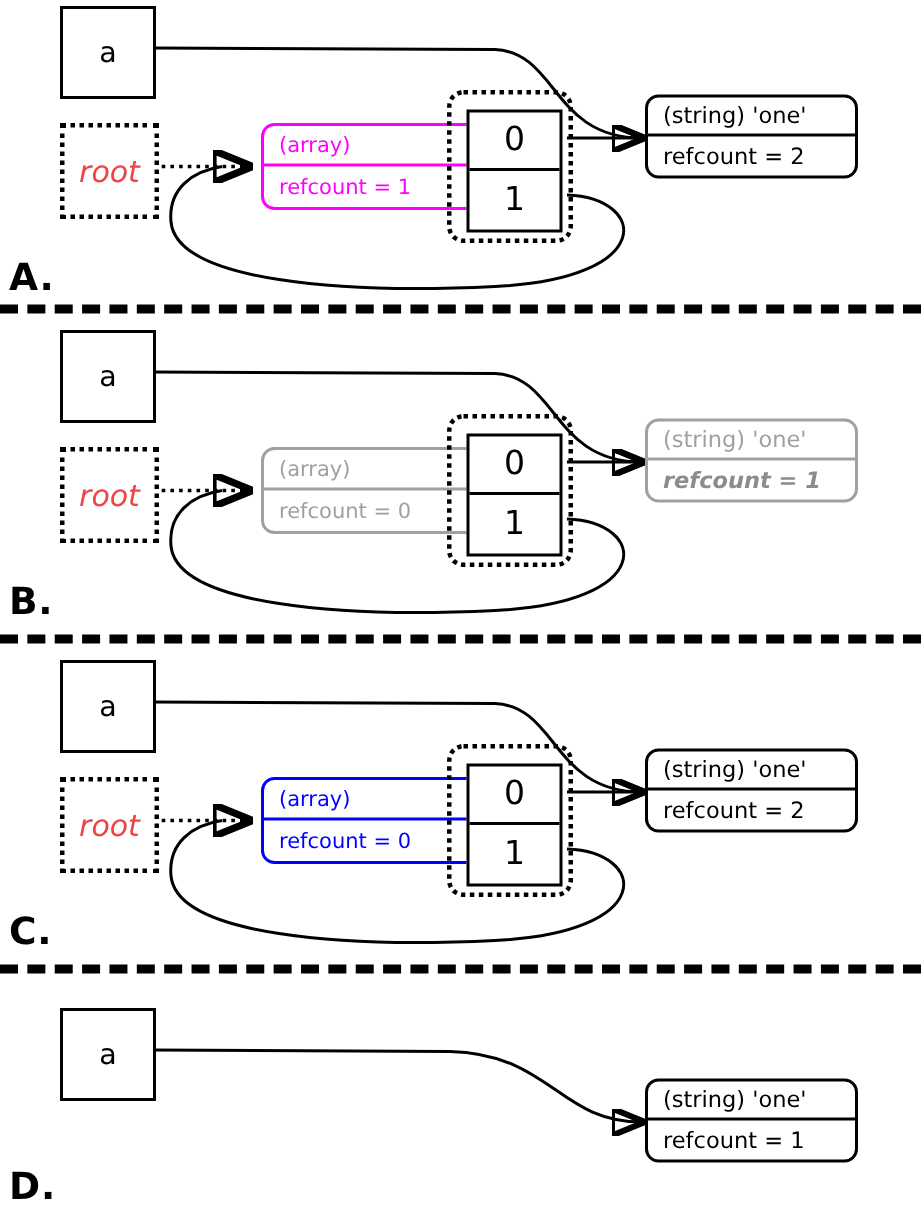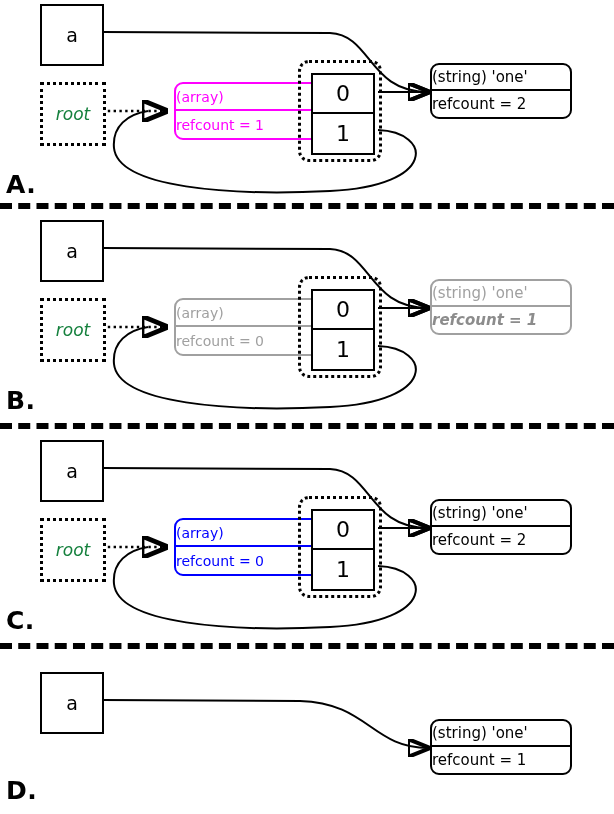--- a/index.html
+++ b/index.html
@@ -22,27 +22,27 @@
                letter-spacing:.5px;line-height:1;}
 
   
   .var-box{position:absolute;width:60px;height:58px;border:2px solid #000;
            background:#fff;display:flex;align-items:center;justify-content:center;
            font-size:19px;color:#000;}
 
   
   .root-box{position:absolute;width:60px;height:58px;border:3px dotted #000;
             background:#fff;display:flex;align-items:center;justify-content:center;
-            font-size:17px;font-style:italic;color:#15803d;}
+            font-size:20px;font-style:italic;color:#ef4444;}
 
   
   .val-box{position:absolute;box-sizing:border-box;border:2px solid #000;
            border-radius:9px;background:#fff;overflow:hidden;}
   .val-box .row{box-sizing:border-box;display:flex;align-items:center;
-                padding-left:0;font-size:15px;color:#000;height:50%;}
+                padding-left:10px;font-size:15px;color:#000;height:50%;}
   .val-box .row.top{border-bottom:2px solid #000;}
 
   .array-box{width:150px;height:58px;text-align:right;}
   .array-box .row{font-size:14px;}
   .string-box{width:142px;height:56px;}
 
   
   .c-magenta{border-color:#ff00ff;}
   .c-magenta .row{color:#ff00ff;}
   .c-magenta .row.top{border-bottom-color:#ff00ff;}

